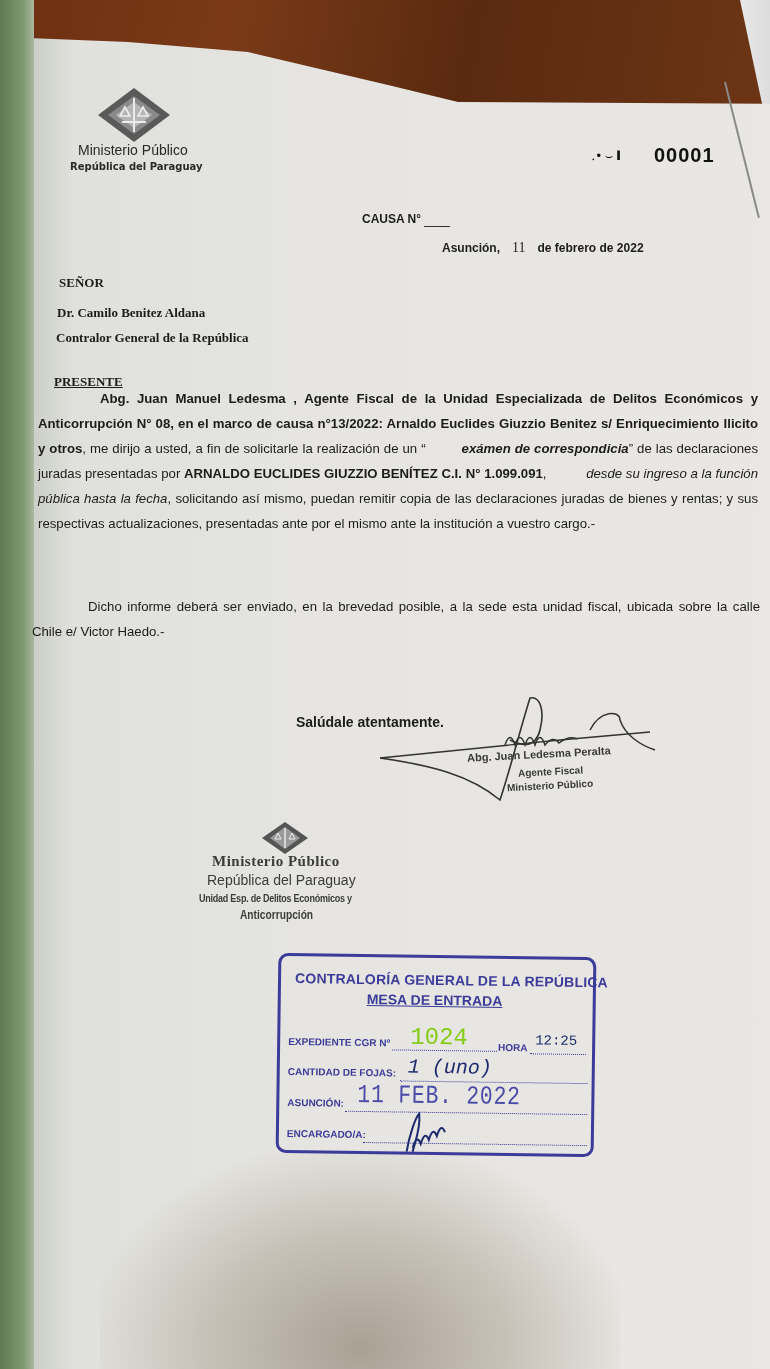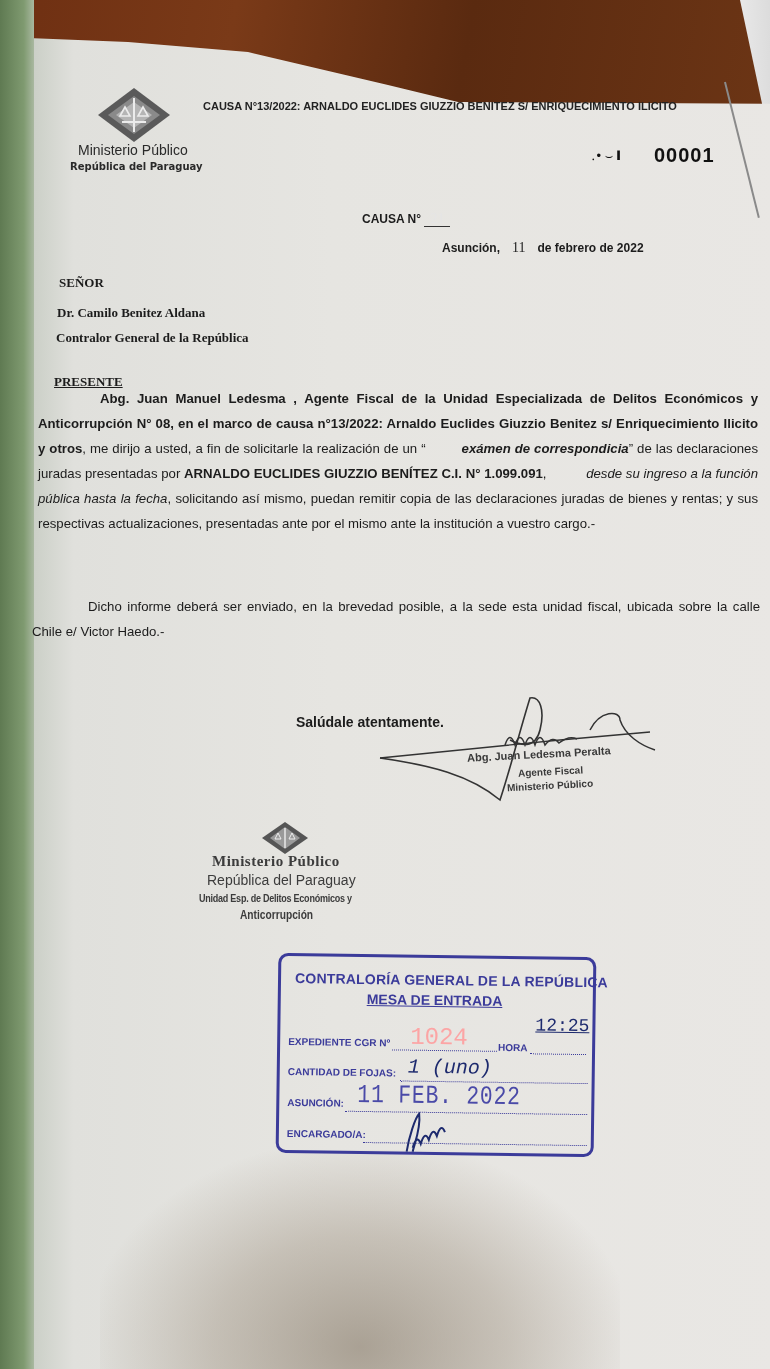--- a/index.html
+++ b/index.html
@@ -101,21 +101,20 @@
   <polygon points="36,14 54,27 36,40 18,27" fill="#b5b5b5"></polygon>
   <line x1="36" y1="10" x2="36" y2="44" stroke="#ececec" stroke-width="2"></line>
   <line x1="24" y1="34" x2="48" y2="34" stroke="#ececec" stroke-width="2"></line>
   <polygon points="22,28 27,19 32,28" fill="none" stroke="#ececec" stroke-width="1.6"></polygon>
   <polygon points="40,28 45,19 50,28" fill="none" stroke="#ececec" stroke-width="1.6"></polygon>
 </svg>
 <div class="text logo-name">Ministerio Público</div>
 <div class="text logo-country">República del Paraguay</div>
 
 <div class="text causa">
-  <div>CAUSA N°13/2022: ARNALDO EUCLIDES GIUZZIO BENITEZ S/ ENRIQUECIMIENTO ILICITO</div>
 </div>
 <div class="text folio-marks">․• ⌣ ❙</div>
 <div class="text folio">00001</div>
 
 <div class="text oficio">
   <span>CAUSA N°</span>
   <span class="oficio-num">21</span>
 </div>
 <div class="text fecha">
   <span>Asunción,</span><span class="hand">11</span><span>de febrero de 2022</span>
@@ -156,24 +155,24 @@
 <div class="text seal seal-2">República del Paraguay</div>
 <div class="text seal seal-3">Unidad Esp. de Delitos Económicos y</div>
 <div class="text seal seal-4">Anticorrupción</div>
 
 <div class="stamp">
   <div class="st st-title">CONTRALORÍA GENERAL DE LA REPÚBLICA</div>
   <div class="st st-sub">MESA DE ENTRADA</div>
 
   <div class="st st-row" style="top:80px">EXPEDIENTE CGR Nº</div>
   <div class="st-dots" style="left:112px; top:92px; width:105px;"></div>
-  <div class="hand-blue" style="left:130px; top:66px; font-size:24px; color:#fca5a5;">1024</div>
+  <div class="hand-blue" style="left:130px; top:66px; font-size:24px; color:#84cc16;">1024</div>
   <div class="st st-row" style="top:83px; left:218px;">HORA</div>
   <div class="st-dots" style="left:250px; top:94px; width:56px;"></div>
-  <div class="hand-blue" style="left:255px; top:56px; font-size:18px;text-decoration:underline;">12:25</div>
+  <div class="hand-blue" style="left:255px; top:73px; font-size:14px;">12:25</div>
 
   <div class="st st-row" style="top:110px">CANTIDAD DE FOJAS:</div>
   <div class="st-dots" style="left:120px; top:123px; width:188px;"></div>
   <div class="hand-blue" style="left:128px; top:98px; font-size:20px; font-style:italic;">1 (uno)</div>
 
   <div class="st st-row" style="top:141px">ASUNCIÓN:</div>
   <div class="st-dots" style="left:66px; top:154px; width:242px;"></div>
   <div class="hand-blue" style="left:78px; top:123px; font-size:26px; color:#4a4aa8; letter-spacing:1px; transform:scaleX(0.82); transform-origin:left;">11 FEB. 2022</div>
 
   <div class="st st-row" style="top:172px">ENCARGADO/A:</div>

